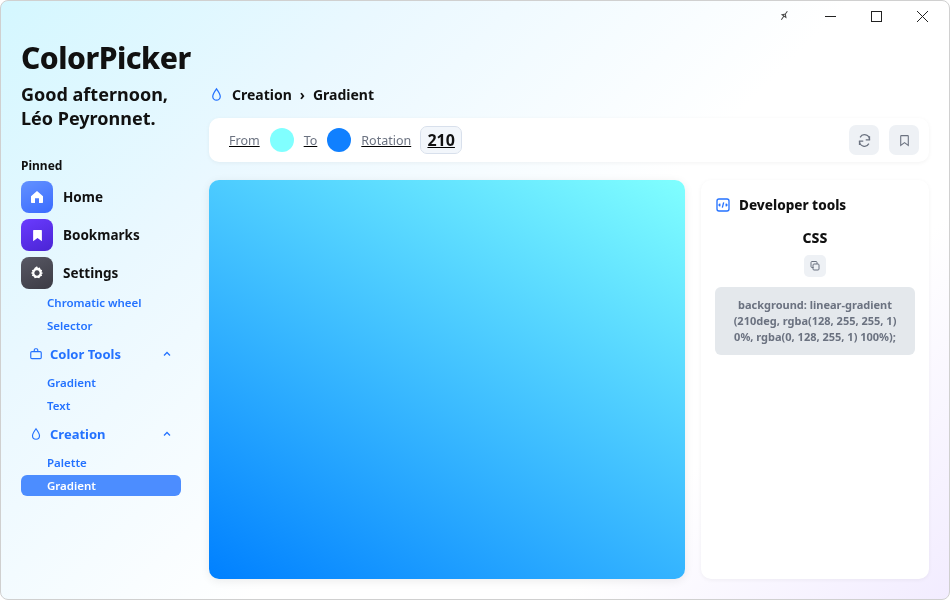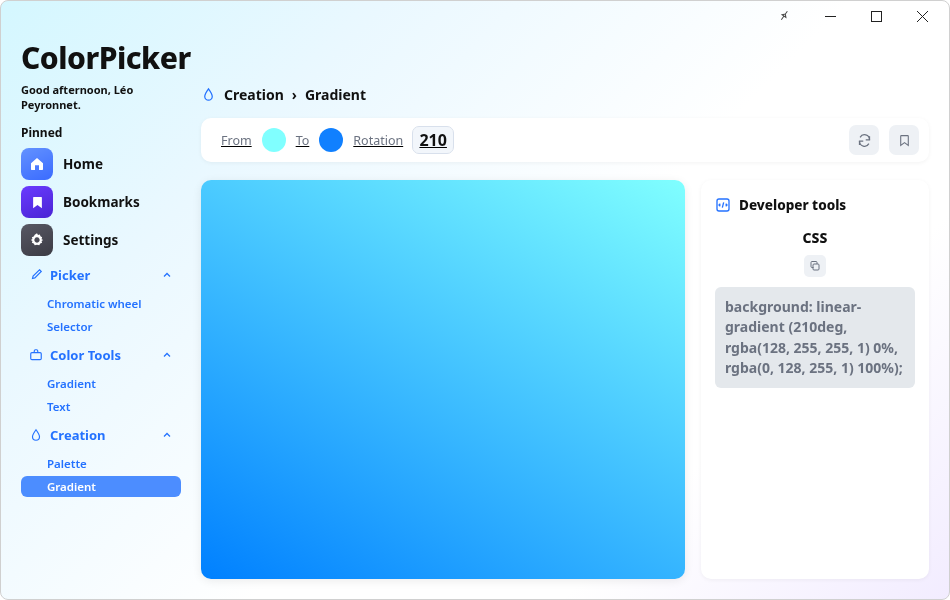--- a/index.html
+++ b/index.html
@@ -36,46 +36,46 @@
       font-size: 12px;
       color: #222;
       cursor: pointer;
     }
     .titlebar-btn svg { display: block; }
     .pin-btn { color: #444; }
     .body {
       flex: 1;
       display: flex;
       padding: 0 20px 20px 20px;
-      gap: 20px;
+      gap: 28px;
       min-height: 0;
     }
     .sidebar {
       width: 160px;
       display: flex;
       flex-direction: column;
     }
     .app-title {
       font-size: 30px;
       font-weight: 800;
       color: #111;
       letter-spacing: -0.5px;
       margin-top: 6px;
     }
     .greeting {
-      font-size: 11px;
+      font-size: 18px;
       font-weight: 700;
       color: #111;
       margin-top: 4px;
     }
     .section-label {
       font-size: 12px;
       font-weight: 700;
       color: #111;
-      margin-top: 12px;
+      margin-top: 27px;
       margin-bottom: 6px;
     }
     .pinned-list { display: flex; flex-direction: column; gap: 4px; }
     .pinned-item {
       display: flex;
       align-items: center;
       gap: 10px;
       height: 34px;
       cursor: pointer;
     }
@@ -200,20 +200,21 @@
       box-shadow: 0 2px 10px rgba(0,0,0,0.08);
     }
     .dev-panel {
       width: 228px;
       background: #fff;
       border-radius: 10px;
       padding: 16px 14px;
       box-shadow: 0 1px 4px rgba(0,0,0,0.05);
       display: flex;
       flex-direction: column;
+      text-align: center;
     }
     .dev-header {
       display: flex;
       align-items: center;
       gap: 8px;
       font-size: 13.5px;
       font-weight: 800;
       color: #111;
     }
     .dev-header .dev-icon { color: #2472ff; }
@@ -236,21 +237,21 @@
       align-items: center;
       justify-content: center;
       color: #6b7280;
       cursor: pointer;
     }
     .code-block {
       margin-top: 10px;
       background: #e4e8ec;
       border-radius: 6px;
       padding: 10px 10px;
-      font-size: 14px;
+      font-size: 11px;
       font-weight: 700;
       color: #6b7280;
       line-height: 1.45;
       word-break: break-word;
     }
   </style>
 </head>
 <body>
 
 <div class="window">
@@ -308,29 +309,20 @@
             <svg width="16" height="16" viewBox="0 0 24 24" fill="currentColor">
                 <path d="M12 8 a4 4 0 1 0 0.001 0 Z M12 2 l1.5 2.5 l2.8 -0.9 l0.9 2.8 L19.7 8 l-0.9 2.8 L21.3 12 l-2.5 1.5 l0.9 2.8 l-2.8 0.9 L15.4 20 L12 19.1 L8.6 20 l-1.5 -2.8 l-2.8 -0.9 l0.9 -2.8 L2.7 12 l2.5 -1.5 L4.3 7.7 l2.8 -0.9 L8.6 4 Z" fill-rule="evenodd"></path>
               </svg>
           </div>
           <span class="pinned-label">Settings</span>
         </div>
       </div>
 
       <div class="tools-list">
 
-        <div class="tool-group-header">
-          <svg width="14" height="14" viewBox="0 0 24 24" fill="none" stroke="currentColor" stroke-width="2">
-              <path d="M18 3 L21 6 L10 17 L6 18 L7 14 Z"></path>
-            </svg>
-          <span>Picker</span>
-          <svg class="chev" width="12" height="12" viewBox="0 0 24 24" fill="none" stroke="currentColor" stroke-width="2.5">
-              <path d="M6 15 L12 9 L18 15"></path>
-            </svg>
-        </div>
         <div class="tool-subitem">Chromatic wheel</div>
         <div class="tool-subitem">Selector</div>
 
         <div class="tool-group-header">
           <svg width="14" height="14" viewBox="0 0 24 24" fill="none" stroke="currentColor" stroke-width="2">
               <rect x="3" y="8" width="18" height="12" rx="2"></rect>
               <path d="M9 8 V5 a2 2 0 0 1 2 -2 h2 a2 2 0 0 1 2 2 V8"></path>
             </svg>
           <span>Color Tools</span>
           <svg class="chev" width="12" height="12" viewBox="0 0 24 24" fill="none" stroke="currentColor" stroke-width="2.5">

